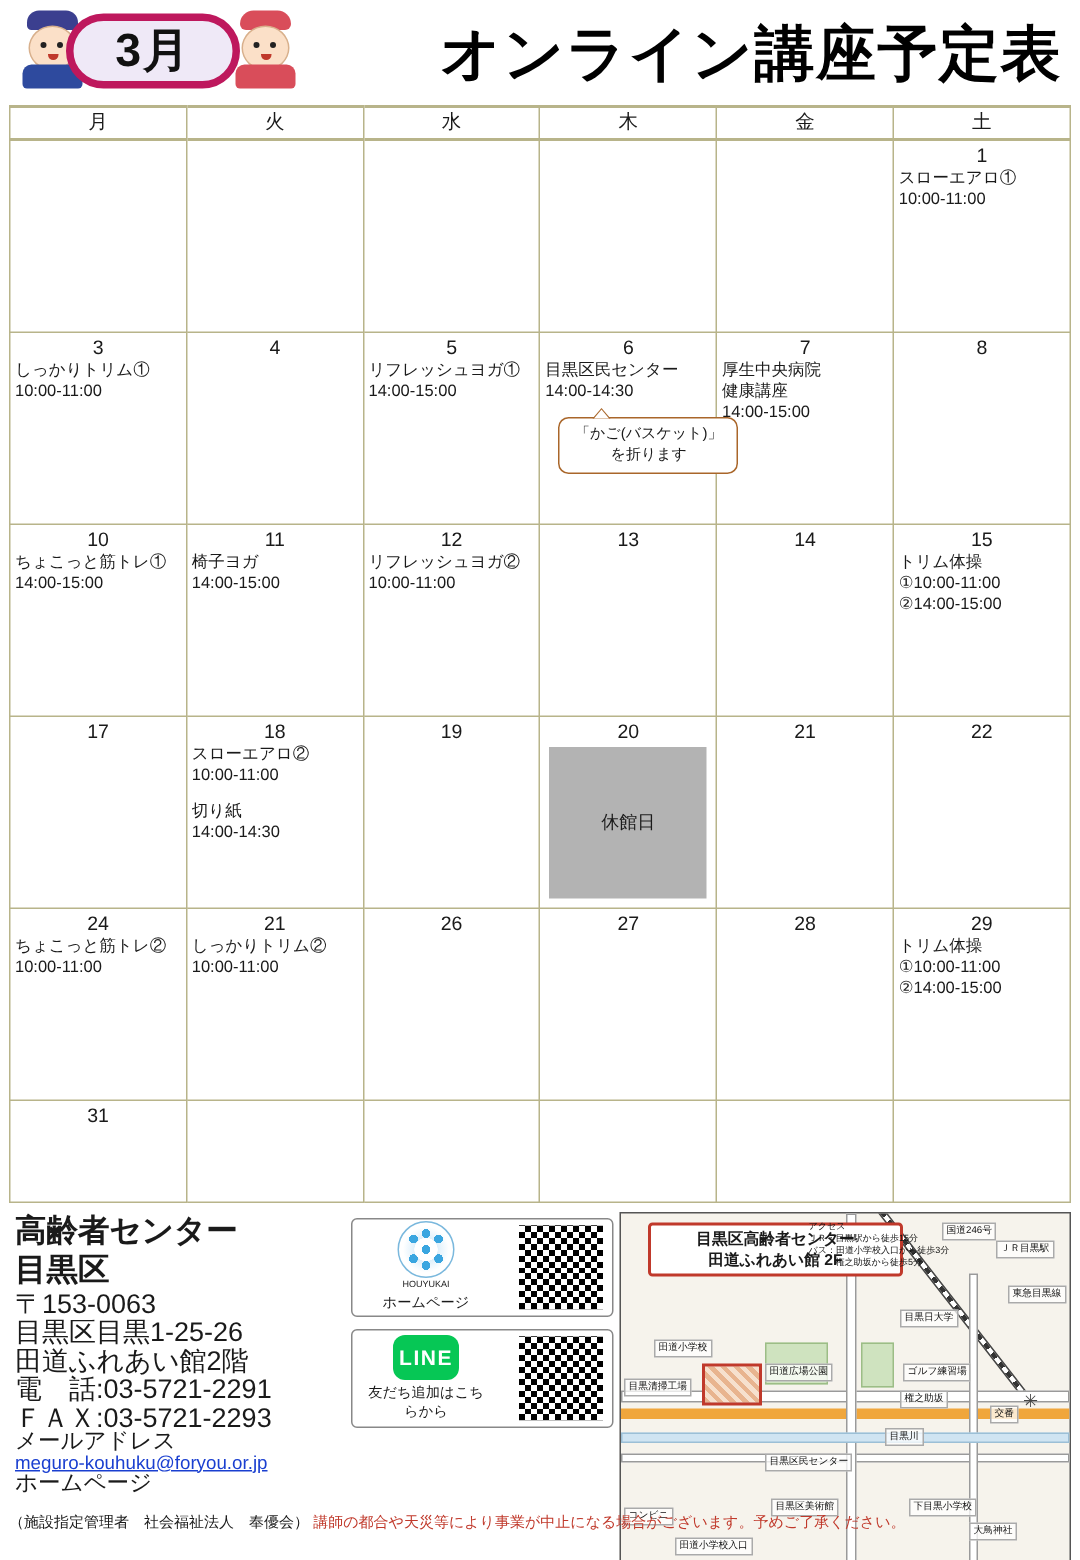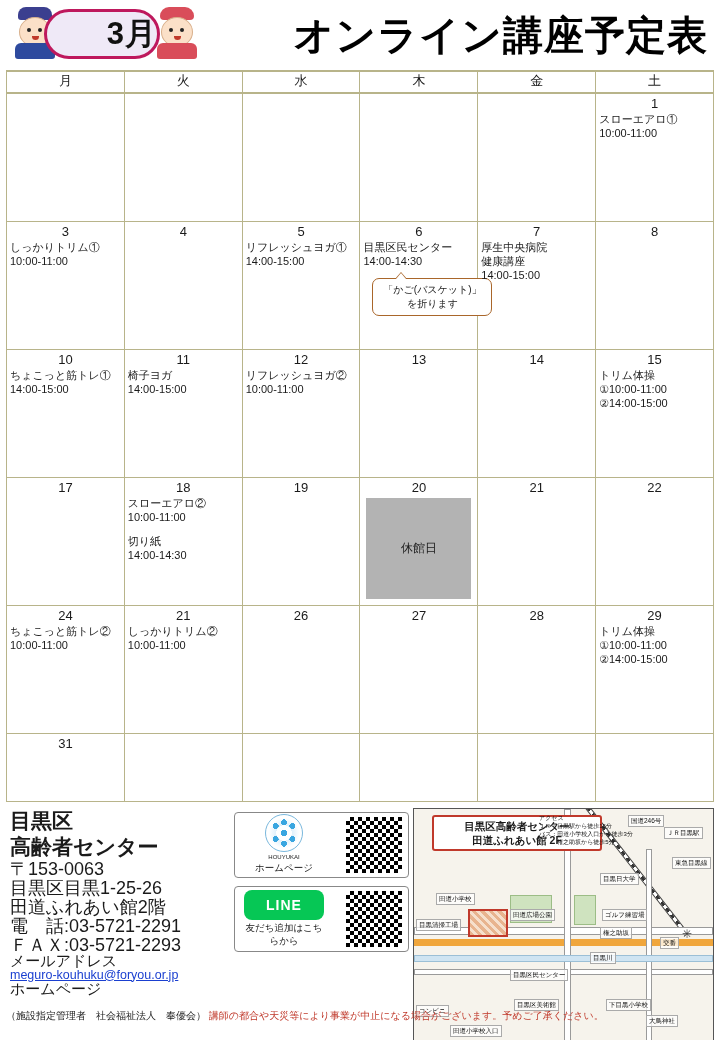--- a/index.html
+++ b/index.html
@@ -30,25 +30,25 @@
     flex: 0 0 200px;
     display: flex;
     align-items: center;
     justify-content: center;
   }
   .month-pill {
     position: absolute;
     left: 38px; top: 6px;
     width: 116px; height: 50px;
     background: #efe9f7;
-    border: 3px solid #be185d;
+    border: 5px solid #be185d;
     border-radius: 26px;
     display: flex;
     align-items: center;
-    justify-content: flex-end;
+    justify-content: center;
   }
   .month-pill span {
     font-size: 31px;
     font-weight: bold;
     color: #111;
     letter-spacing: 1px;
   }
   .mascot {
     position: absolute;
     width: 46px; height: 52px;
@@ -263,21 +263,21 @@
     background:
       radial-gradient(circle 3px at 20% 25%, #3aa6e0 98%, transparent 100%),
       radial-gradient(circle 3px at 50% 12%, #3aa6e0 98%, transparent 100%),
       radial-gradient(circle 3px at 80% 25%, #3aa6e0 98%, transparent 100%),
       radial-gradient(circle 3px at 20% 72%, #3aa6e0 98%, transparent 100%),
       radial-gradient(circle 3px at 50% 88%, #3aa6e0 98%, transparent 100%),
       radial-gradient(circle 3px at 80% 72%, #3aa6e0 98%, transparent 100%),
       radial-gradient(circle 3px at 50% 50%, #3aa6e0 98%, transparent 100%);
   }
   .line-logo {
-    width: 80px; height: 30px;
+    width: 44px; height: 30px;
     margin: 0 auto;
     background: #06c755;
     border-radius: 8px;
     color: #fff;
     font-size: 14px;
     font-weight: bold;
     display: flex; align-items: center; justify-content: center;
     letter-spacing: 1px;
   }
   .f-right {
@@ -620,22 +620,22 @@
             <div class="daynum"></div>
             <div class="events"></div>
           </td>
         </tr>
       </tbody>
   </table>
 
   <div class="footer">
 
     <div class="f-left">
+      <div class="org-name">高齢者センター</div>
       <div class="org-name">目黒区</div>
-      <div class="org-name">高齢者センター</div>
       <div class="f-line">〒153-0063</div>
       <div class="f-line">目黒区目黒1-25-26</div>
       <div class="f-line">田道ふれあい館2階</div>
       <div class="f-line">電　話:03-5721-2291</div>
       <div class="f-line">ＦＡＸ:03-5721-2293</div>
       <div class="f-small">メールアドレス</div>
       <a class="f-link" href="#">meguro-kouhuku@foryou.or.jp</a>
       <div class="f-small">ホームページ</div>
     </div>
 

